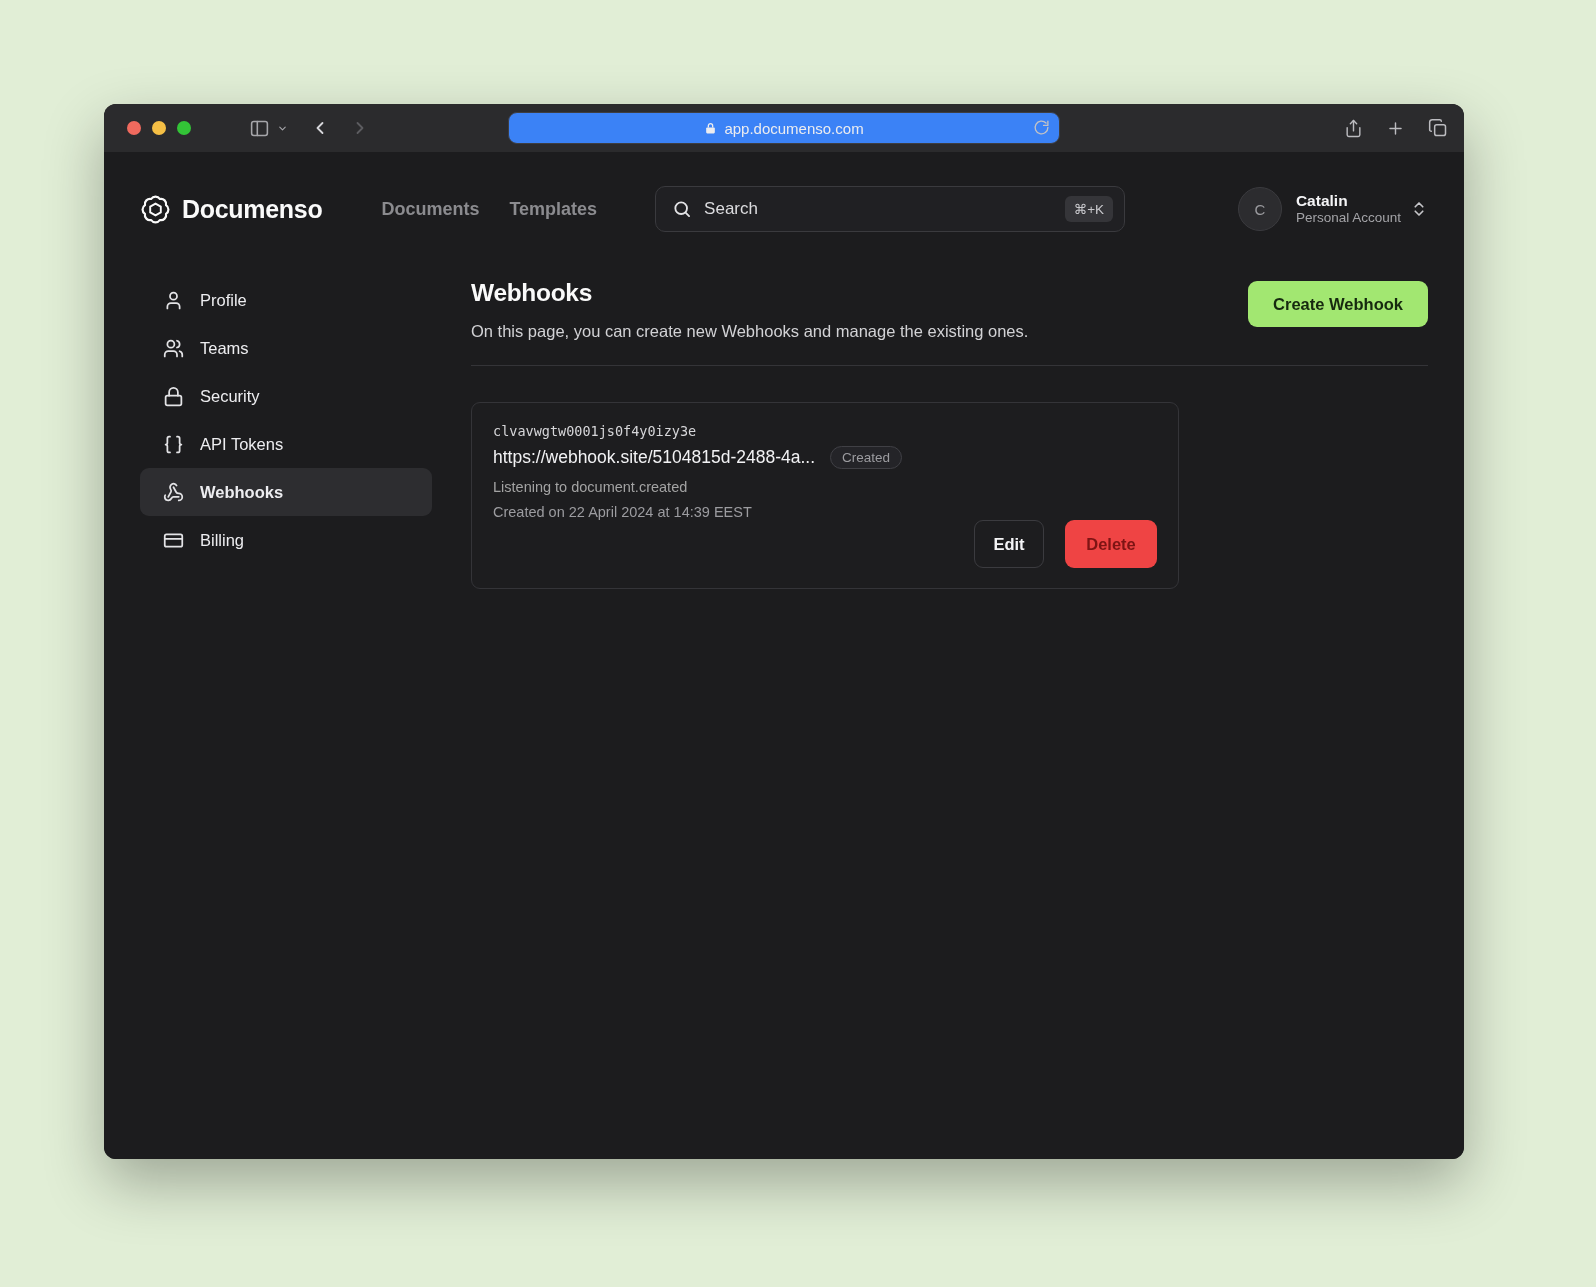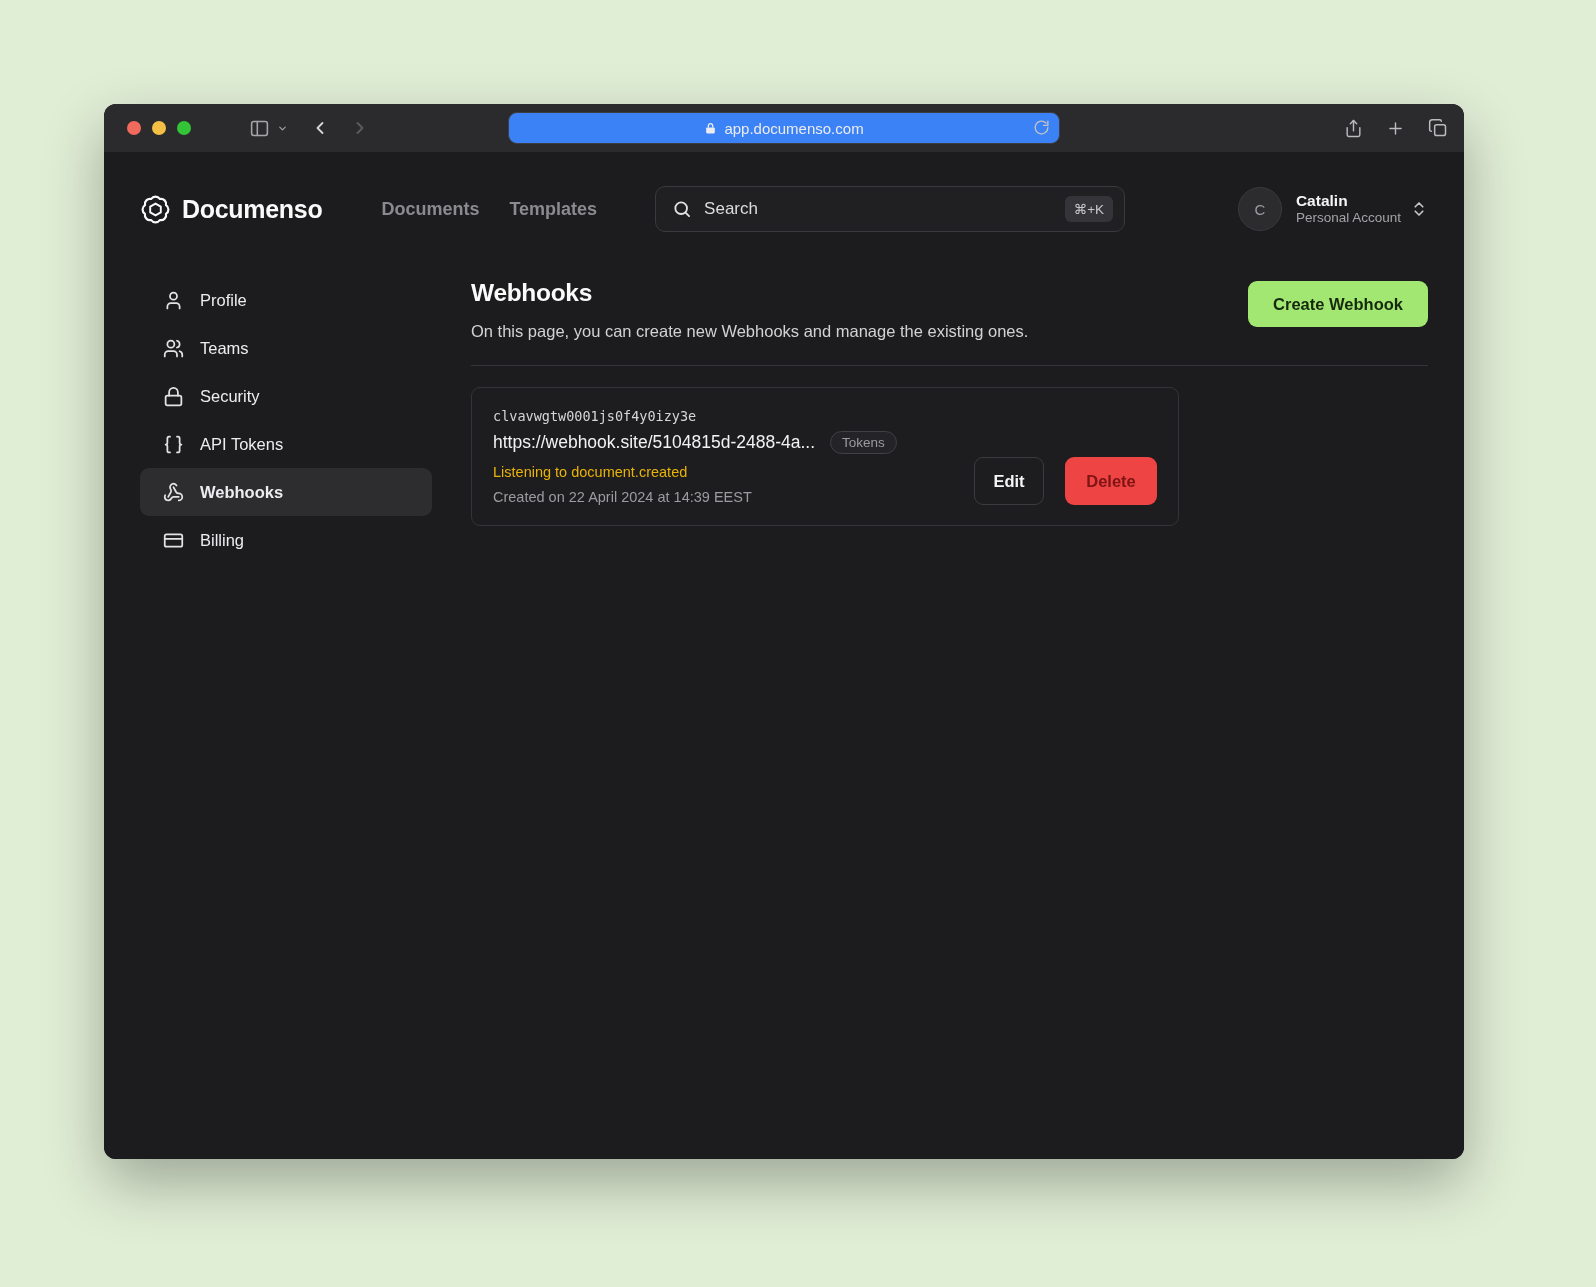--- a/index.html
+++ b/index.html
@@ -86,32 +86,32 @@
   .main-title { color:#fafafa; font-size:24.5px; font-weight:600; letter-spacing:-0.3px; }
   .main-desc { margin-top:15px; color:#d2d2d5; font-size:16.5px; }
   .create-btn {
     position:absolute; right:0; top:5px; height:46px; padding:0 25px;
     background:#a2e771; color:#16290f; border:none; border-radius:9px;
     font-size:16.5px; font-weight:600; font-family:"Liberation Sans", sans-serif; cursor:pointer;margin-left:31px;
   }
   .divider { margin-top:24px; border:none; border-top:1px solid #343438; }
 
   .card {
-    margin-top:21px; width:708px; border:1px solid #343438; border-radius:9px;
-    padding:20px 21px; display:flex; align-items:flex-end; background:#1d1d1f;
+    margin-top:36px; width:708px; border:1px solid #343438; border-radius:9px;
+    padding:20px 21px; display:flex; align-items:flex-start; background:#1d1d1f;flex-direction:column;
   }
   .wh-info { min-width:0; }
   .wh-id { font-family:"DejaVu Sans Mono", monospace; font-size:13.5px; color:#d6d6d9; }
   .wh-url-row { display:flex; align-items:center; gap:15px; margin-top:7px; }
   .wh-url { color:#f2f2f4; font-size:17.5px; font-weight:500; white-space:nowrap; }
   .badge {
     color:#9c9ca0; background:#242428; border:1px solid #404045; border-radius:12px;
     padding:3px 11px; font-size:13.5px; white-space:nowrap;
   }
-  .wh-listen { margin-top:10px; color:#eab308; font-size:14.5px; }
+  .wh-listen { margin-top:10px; color:#a3a3a3; font-size:14.5px; }
   .wh-created { margin-top:9px; color:#9c9ca0; font-size:14.5px; }
   .card-actions { margin-left:auto; display:flex; align-items:center; gap:21px; }
   .edit-btn {
     width:70px; height:48px; background:transparent; border:1px solid #3b3b3f;
     border-radius:9px; color:#f5f5f7; font-size:16.5px; font-weight:600;
     font-family:"Liberation Sans", sans-serif; cursor:pointer;
   }
   .delete-btn {
     width:92px; height:48px; background:#ef4444; border:none; border-radius:9px;
     color:#7e1414; font-size:16.5px; font-weight:600;
@@ -305,21 +305,21 @@
         <p class="main-desc">On this page, you can create new Webhooks and manage the existing ones.</p>
         <button class="create-btn">Create Webhook</button>
 
         <hr class="divider">
 
         <div class="card">
           <div class="wh-info">
             <div class="wh-id">clvavwgtw0001js0f4y0izy3e</div>
             <div class="wh-url-row">
               <span class="wh-url">https://webhook.site/5104815d-2488-4a...</span>
-              <span class="badge">Tokens</span>
+              <span class="badge">Created</span>
             </div>
             <div class="wh-listen">Listening to document.created</div>
             <div class="wh-created">Created on 22 April 2024 at 14:39 EEST</div>
           </div>
           <div class="card-actions">
             <button class="edit-btn">Edit</button>
             <button class="delete-btn">Delete</button>
           </div>
         </div>
       </section>

